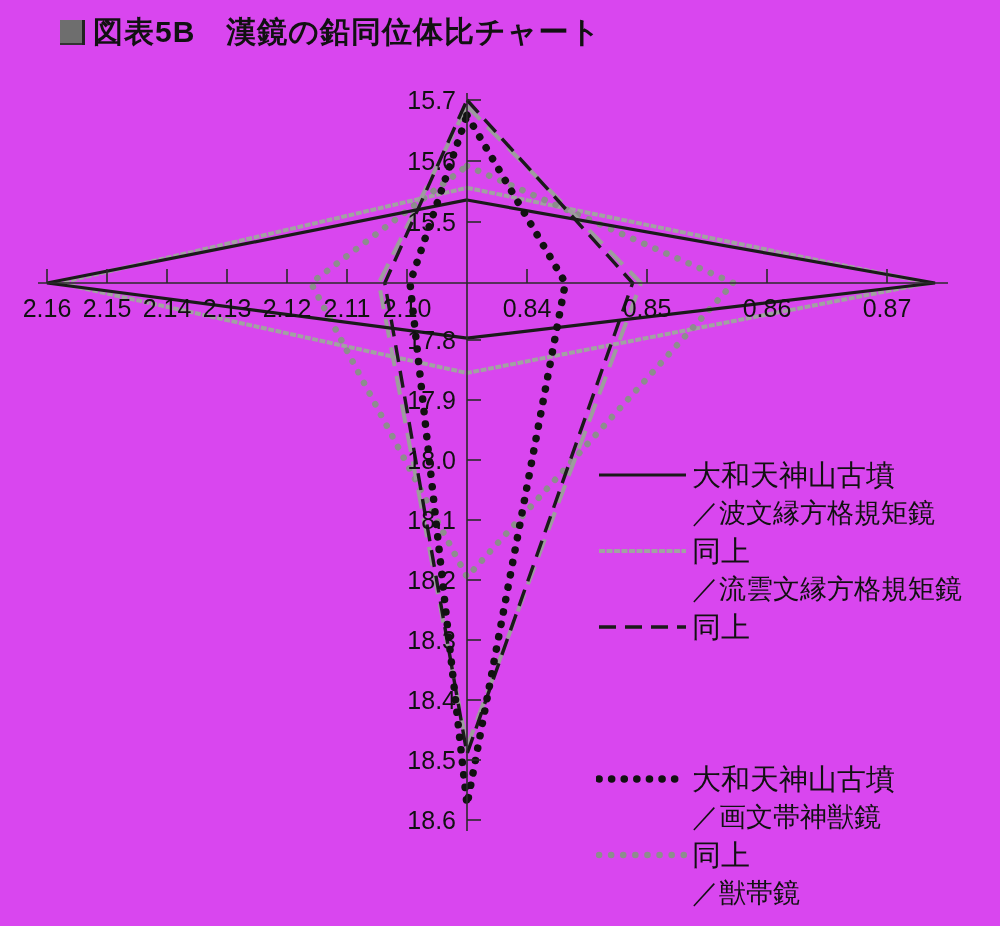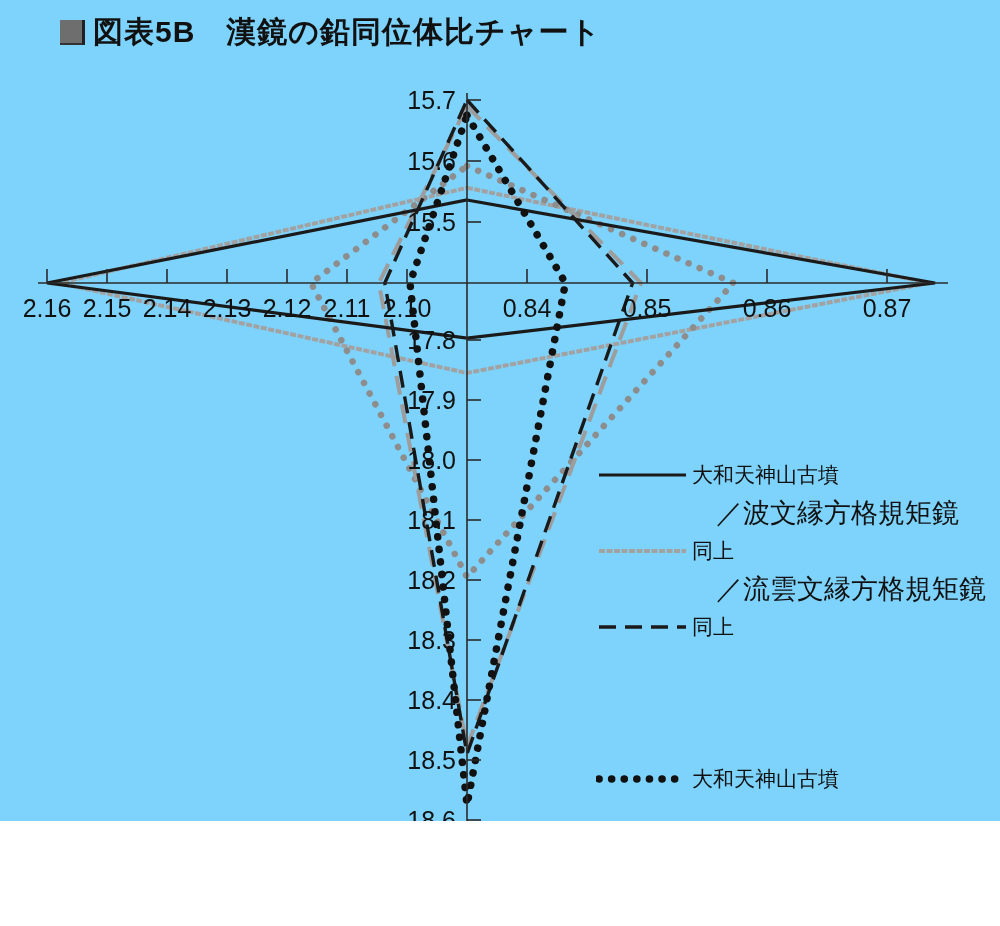--- a/index.html
+++ b/index.html
@@ -1,36 +1,36 @@
 <!DOCTYPE html>
 <html><head>
 <meta charset="utf-8">
 <style>
   html,body{margin:0;padding:0;background:#ffffff;}
   .page{
-    position:relative;width:1000px;height:821px;background:#7dd3fc;overflow:hidden;
+    position:relative;width:1000px;height:926px;background:#d946ef;overflow:hidden;
     font-family:"Liberation Sans",sans-serif;color:#111;
   }
   .title-row{position:absolute;left:60px;top:12px;display:flex;align-items:center;gap:8px;}
   .title-square{
     width:25px;height:25px;background:#6e6e6e;
     box-shadow:inset -3px 0 0 #222, inset 0 -2px 0 #333;
     flex:0 0 auto;
   }
   .page-title{
     font-size:30px;font-weight:bold;letter-spacing:1px;margin:0;
     font-family:"Liberation Sans",sans-serif;
   }
   #chart-svg{position:absolute;left:0;top:0;}
   .legend{position:absolute;left:596px;top:456px;width:402px;}
   .legend-entry{height:76px;}
   .legend-row1{display:flex;align-items:center;height:38px;}
   .legend-sample{width:96px;height:38px;flex:0 0 auto;}
-  .legend-site{font-size:21px;line-height:38px;white-space:nowrap;text-align:right;}
-  .legend-mirror{font-size:27px;line-height:38px;margin-left:120px;white-space:nowrap;}
+  .legend-site{font-size:29px;line-height:38px;white-space:nowrap;text-align:right;}
+  .legend-mirror{font-size:27px;line-height:38px;margin-left:96px;white-space:nowrap;}
 </style>
 </head>
 <body>
 
 <div class="page">
 
   <div class="title-row">
     <span class="title-square"></span>
     <h1 class="page-title">図表5B　漢鏡の鉛同位体比チャート</h1>
   </div>
@@ -129,20 +129,21 @@
     </div>
     <div class="legend-entry">
     </div>
     <div class="legend-entry">
       <div class="legend-row1">
         <svg class="legend-sample" width="96" height="38">
             <line x1="3" y1="19" x2="90" y2="19" stroke="#111111" stroke-width="7.5" fill="none" stroke-dasharray="0.1 12.5" stroke-linecap="round"></line>
           </svg>
         <span class="legend-site">大和天神山古墳</span>
       </div>
+      <div class="legend-mirror">／画文帯神獣鏡</div>
     </div>
     <div class="legend-entry">
       <div class="legend-row1">
         <svg class="legend-sample" width="96" height="38">
             <line x1="3" y1="19" x2="90" y2="19" stroke="#8d8d8d" stroke-width="6.5" fill="none" stroke-dasharray="0.1 12" stroke-linecap="round"></line>
           </svg>
         <span class="legend-site">同上</span>
       </div>
       <div class="legend-mirror">／獣帯鏡</div>
     </div>

